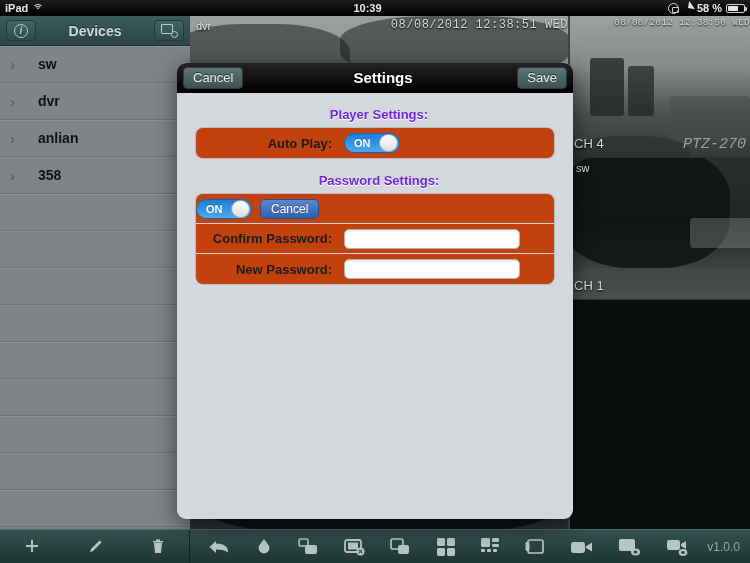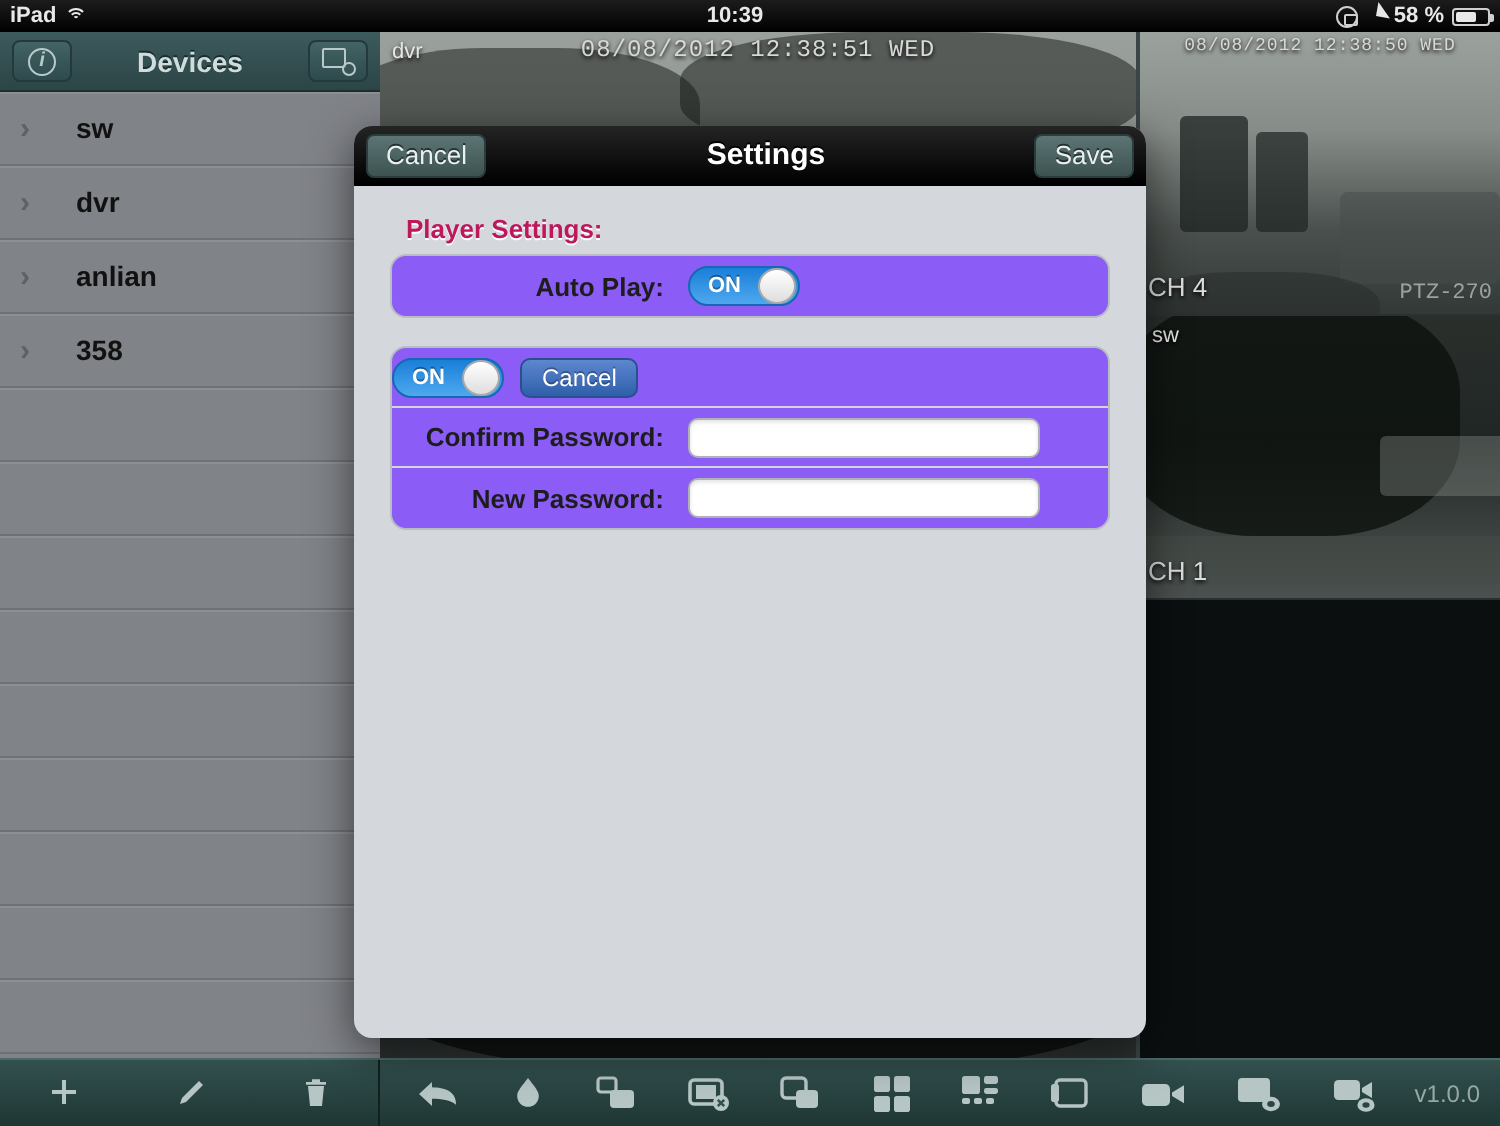--- a/index.html
+++ b/index.html
@@ -70,23 +70,23 @@
   .stage{ position:absolute; left:190px; top:16px; right:0; height:513px; z-index:10;
           background:#0b0f10; display:flex; }
   .main-cell{ position:relative; width:380px; height:513px; border-right:2px solid #3b4446;
           background:linear-gradient(180deg,#5c625f 0%,#3a4240 38%,#23292a 100%); overflow:hidden; }
   .side-col{ width:180px; display:flex; flex-direction:column; }
   .side-cell{ position:relative; height:142px; overflow:hidden; border-bottom:1px solid #2b3133; }
   .cell-label{ position:absolute; left:6px; top:4px; color:#e6e6e6; font-size:11px;
           text-shadow:0 1px 2px #000; }
   .cell-ch{ position:absolute; left:4px; bottom:6px; color:#dcdcdc; font-size:13px;
           text-shadow:0 1px 2px #000; }
-  .cell-tag{ position:absolute; right:4px; bottom:4px; color:#9aa3a0; font-size:11px;
-          font-family:"Liberation Mono", monospace; }
-  .ts{ position:absolute; left:0; right:0; top:2px; text-align:center; color:#d8d8d8;
+  .cell-tag{ position:absolute; right:4px; bottom:4px; color:#9aa3a0; font-size:15px;
+          font-family:"Liberation Mono", monospace;font-style:italic; }
+  .ts{ position:absolute; left:0; right:0; top:2px; text-align:right; color:#d8d8d8;
        font-family:"Liberation Mono", monospace; font-size:12px; letter-spacing:.5px;
        text-shadow:0 1px 2px #000; }
   .sel{ outline:2px solid #2bb32b; outline-offset:-2px; }
   .ptz-knob{ position:absolute; right:8px; top:8px; width:46px; height:46px; border-radius:50%;
        background:rgba(150,155,155,.55); display:flex; align-items:center; justify-content:center; }
   .ptz-knob i{ width:34px; height:34px; border-radius:50%; background:#dfdfdf;
        box-shadow:inset 0 1px 3px rgba(0,0,0,.3); }
 
   
   .scene1{ position:absolute; inset:0; background:
@@ -114,23 +114,23 @@
   .m-head{ height:30px; background:linear-gradient(#242424,#000);
       display:flex; align-items:center; justify-content:space-between; padding:0 6px;
       position:relative; border-bottom:1px solid #000; }
   .m-title{ position:absolute; left:16px; right:0; text-align:center; color:#fff;
       font-size:15px; font-weight:bold; text-shadow:0 -1px 0 #000; }
   .m-btn{ position:relative; z-index:2; height:22px; padding:0 9px; border-radius:4px;
       background:linear-gradient(#5c7473,#3c5352); border:1px solid #2a3c3b;
       color:#e9f1f0; font-size:13px; display:flex; align-items:center;
       text-shadow:0 -1px 0 #23302f; }
   .m-body{ padding:14px 18px 0; }
-  .sec-title{ color:#be185d; font-size:13px; font-weight:bold; margin:0 0 5px 8px;
-      text-shadow:0 1px 0 #fff; }
-  .group{ background:#8b5cf6; border:1px solid #b9bcc1; border-radius:8px;
+  .sec-title{ color:#6d28d9; font-size:13px; font-weight:bold; margin:0 0 5px 8px;
+      text-shadow:0 1px 0 #fff;text-align:center; }
+  .group{ background:#c2410c; border:1px solid #b9bcc1; border-radius:8px;
       overflow:hidden; margin-bottom:14px; }
   .row{ height:30px; display:flex; align-items:center; border-bottom:1px solid #d2d4d8; }
   .row:last-child{ border-bottom:none; }
   .row .lbl{ width:148px; text-align:right; padding-right:12px; font-size:13px;
       font-weight:bold; color:#1d1d1d; }
   .row .ctl{ flex:1; display:flex; align-items:center; gap:8px; }
   .toggle{ width:56px; height:20px; border-radius:11px; position:relative;
       background:linear-gradient(#1a7fd8,#4ea8ef); border:1px solid #1669b0;
       display:flex; align-items:center; }
   .toggle span{ color:#fff; font-size:11px; font-weight:bold; margin-left:9px;
@@ -272,20 +272,21 @@
           <div class="lbl">Auto Play:</div>
           <div class="ctl">
             <div class="toggle">
               <span>ON</span>
                 <i></i>
             </div>
           </div>
         </div>
       </div>
 
+      <div class="sec-title">Password Settings:</div>
       <div class="group">
         <div class="row">
           <div class="ctl">
             <div class="toggle">
               <span>ON</span>
                 <i></i>
             </div>
             <div class="cancelbtn">Cancel</div>
           </div>
         </div>

